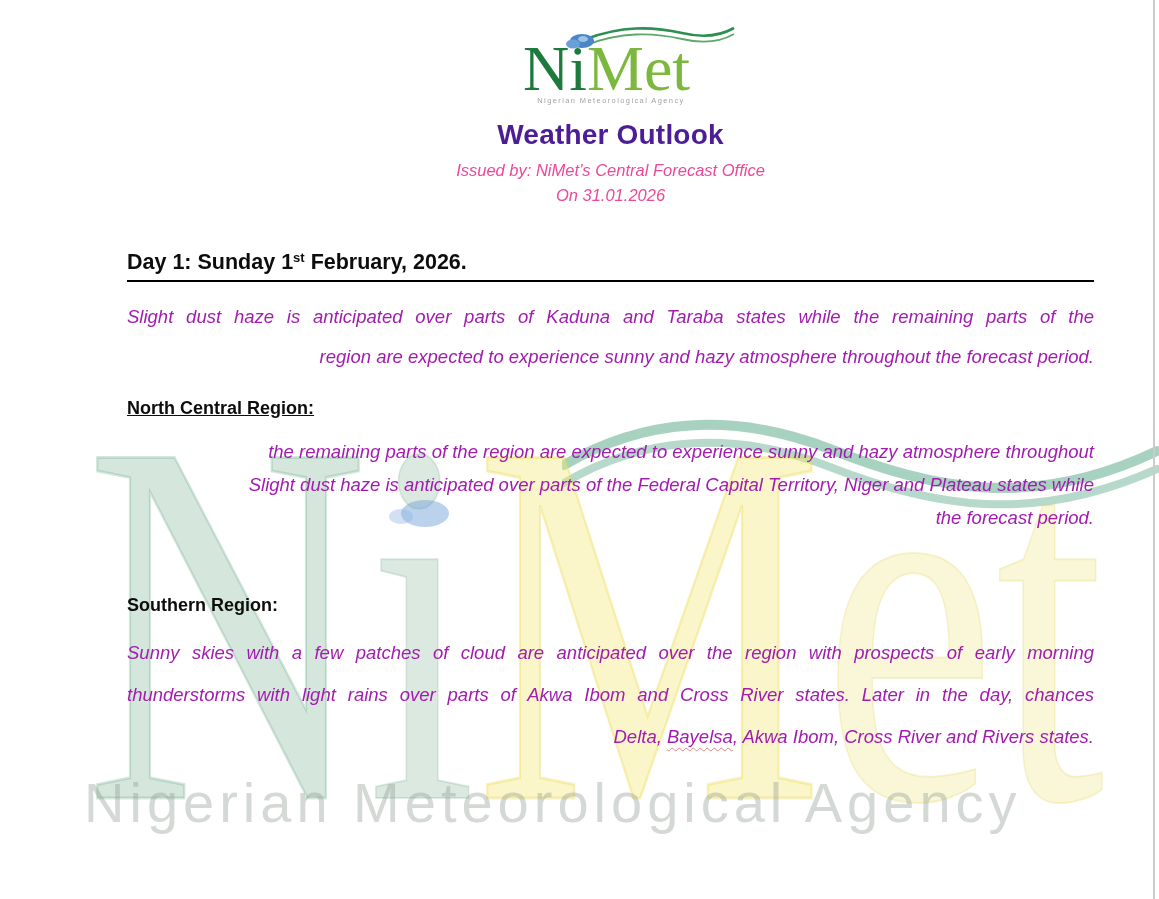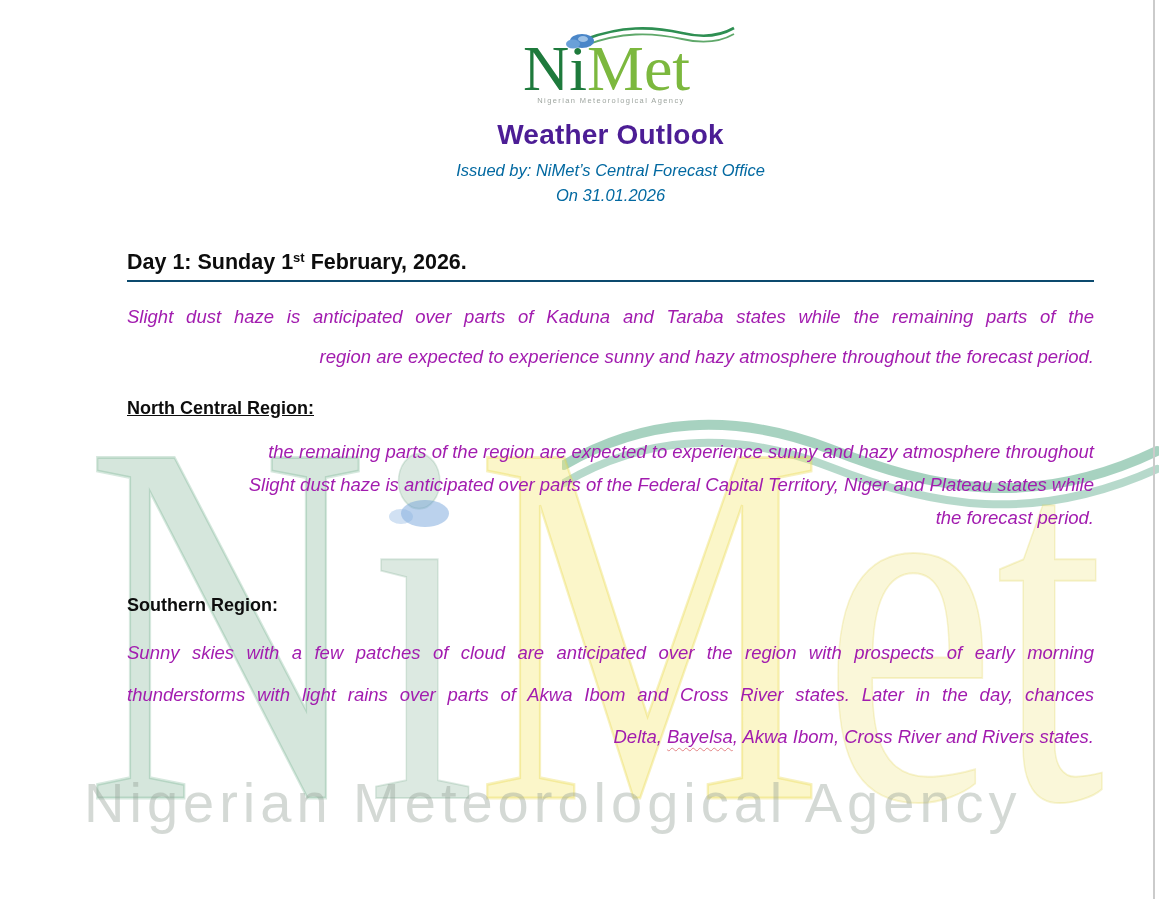--- a/index.html
+++ b/index.html
@@ -54,30 +54,30 @@
 
   
   .doc-header { text-align:center; padding-top:24px; }
   .logo { display:inline-block; }
   .logo-tagline-text { filter:blur(0.5px); }
   .doc-title {
     font-size:28px; font-weight:bold; line-height:34px; margin-top:6px;
     letter-spacing:0.2px; color:#4c1d95;
   }
   .doc-sub {
-    font-style:italic; font-size:16.5px; line-height:25px; margin-top:6px; color:#0369a1;
+    font-style:italic; font-size:16.5px; line-height:25px; margin-top:6px; color:#ec4899;
   }
   .doc-sub div { height:25px; }
 
   
   .day-heading {
     margin-top:36px;
     font-size:21.5px; font-weight:bold; line-height:28px;
     padding-bottom:4px;
-    border-bottom:2px solid #0c4a6e;
+    border-bottom:2px solid #000000;
     color:#0d0d0d;
   }
   .day-heading sup {
     font-size:13px; vertical-align:7px; font-weight:bold;
   }
 
   
   .region-heading {
     font-size:18px; font-weight:bold; line-height:22px; color:#0d0d0d;
   }

